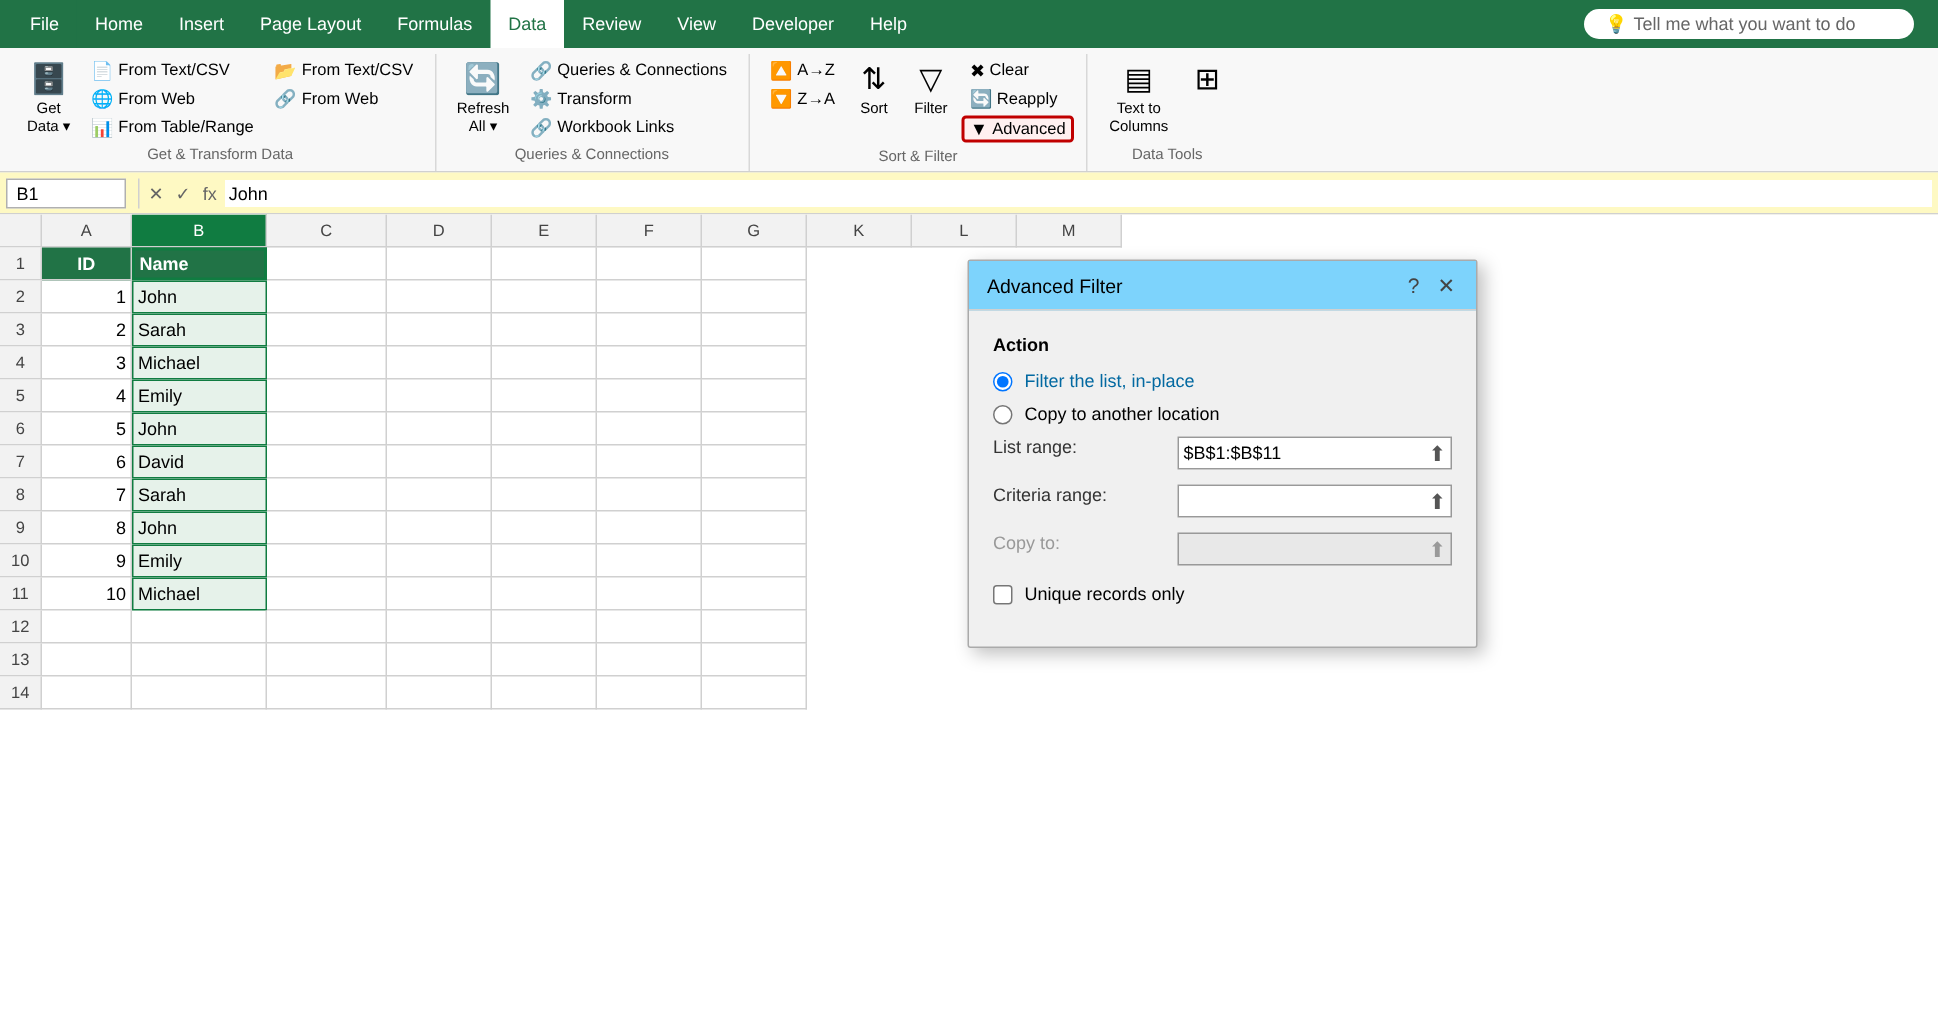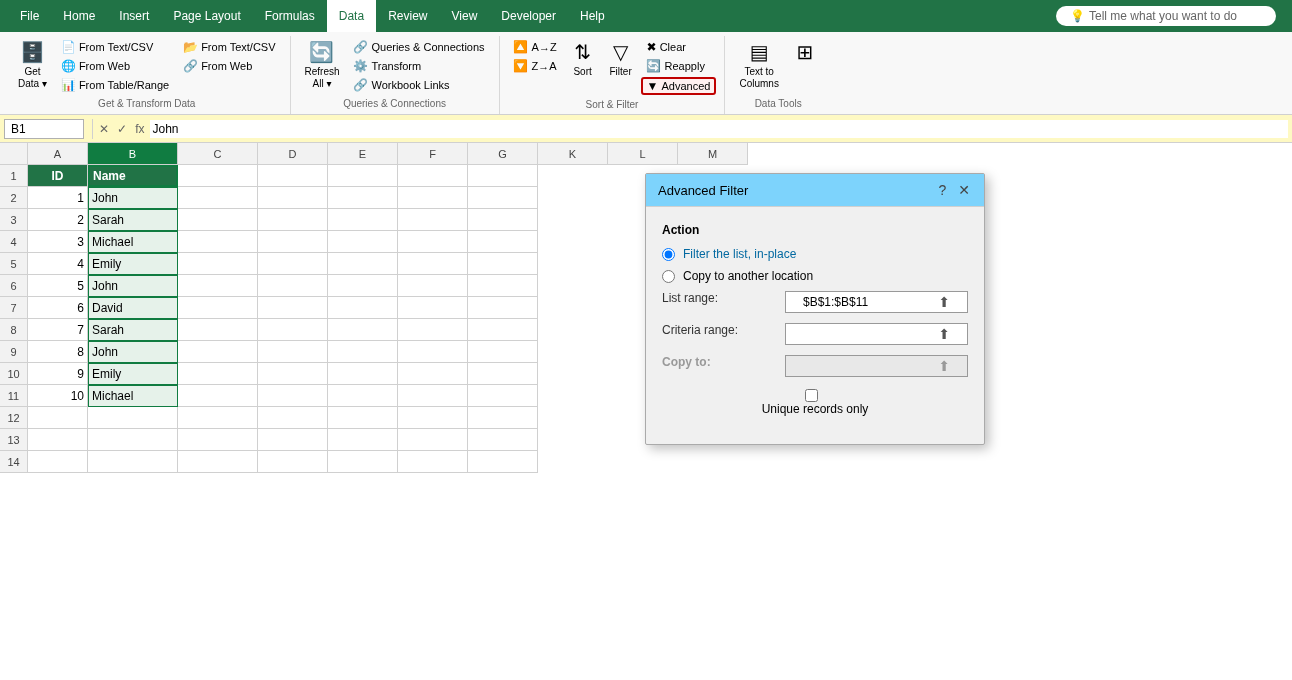--- a/index.html
+++ b/index.html
@@ -303,21 +303,21 @@
     .form-label {
       width: 100px;
       font-size: 12px;
       color: #333;
     }
     .form-input {
       flex: 1;
       height: 22px;
       border: 1px solid #999;
       background: white;
-      padding: 0 17px;
+      padding: 0 3px;
       font-size: 12px;
       display: flex;
       align-items: center;
       justify-content: space-between;
     }
     .form-input-text {
       font-size: 12px;
       color: #000;
     }
     .form-input-btn {
@@ -329,21 +329,20 @@
     }
     .form-input.disabled {
       background: #e8e8e8;
       color: #999;
     }
     .checkbox-row {
       display: flex;
       align-items: center;
       margin: 12px 0;
       font-size: 12px;
-      flex-direction: column;
     }
     .checkbox-row input[type=checkbox] {
       margin-right: 8px;
     }
     .dialog-footer {
       display: flex;
       justify-content: center;
       gap: 12px;
       padding: 8px 16px 16px 16px;
     }
@@ -720,21 +719,21 @@
 
         <div class="form-row">
           <span class="form-label">Criteria range:</span>
           <div class="form-input">
             <span class="form-input-text"></span>
             <button class="form-input-btn">⬆</button>
           </div>
         </div>
 
         <div class="form-row">
-          <span class="form-label" style="color:#999;font-weight:bold;">Copy to:</span>
+          <span class="form-label" style="color:#999;">Copy to:</span>
           <div class="form-input disabled">
             <span class="form-input-text"></span>
             <button class="form-input-btn" style="color:#999;">⬆</button>
           </div>
         </div>
 
         <div class="checkbox-row">
           <input type="checkbox" id="uniq" style="">
           <label for="uniq" style="cursor:pointer;">Unique records only</label>
         </div>

